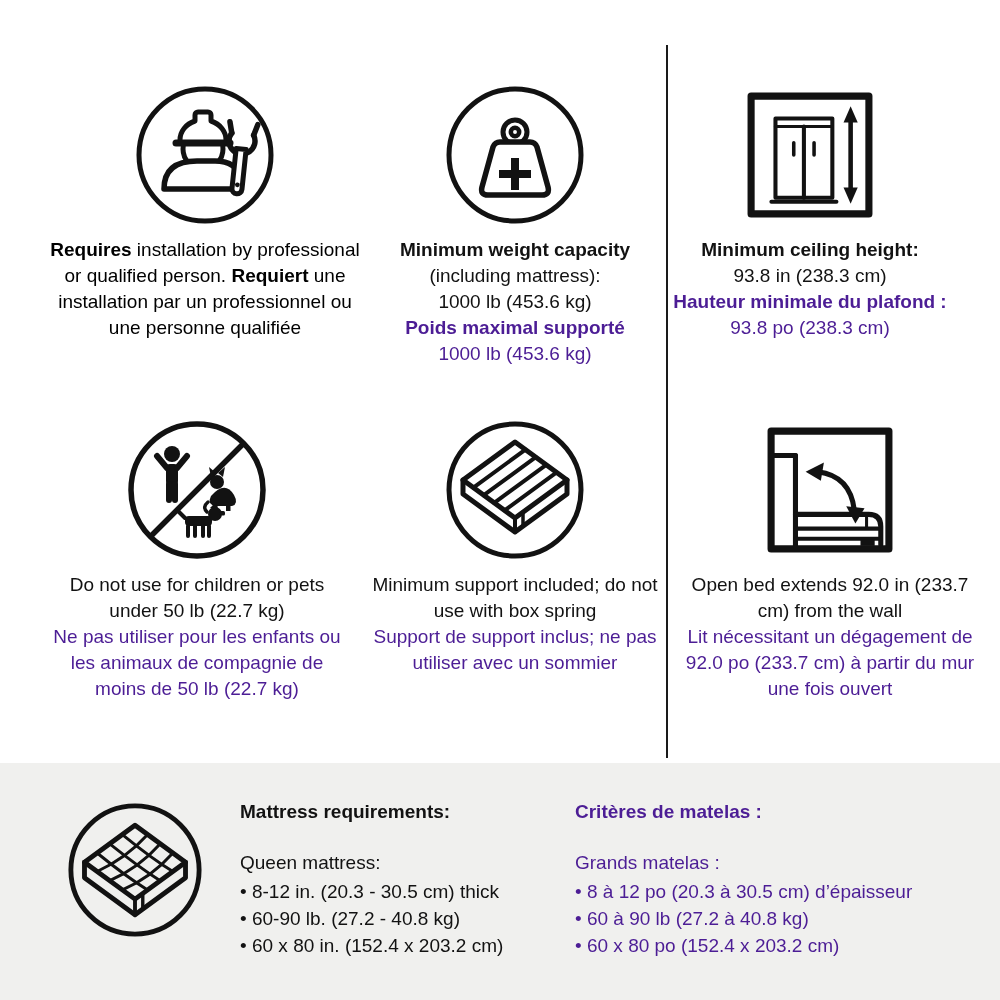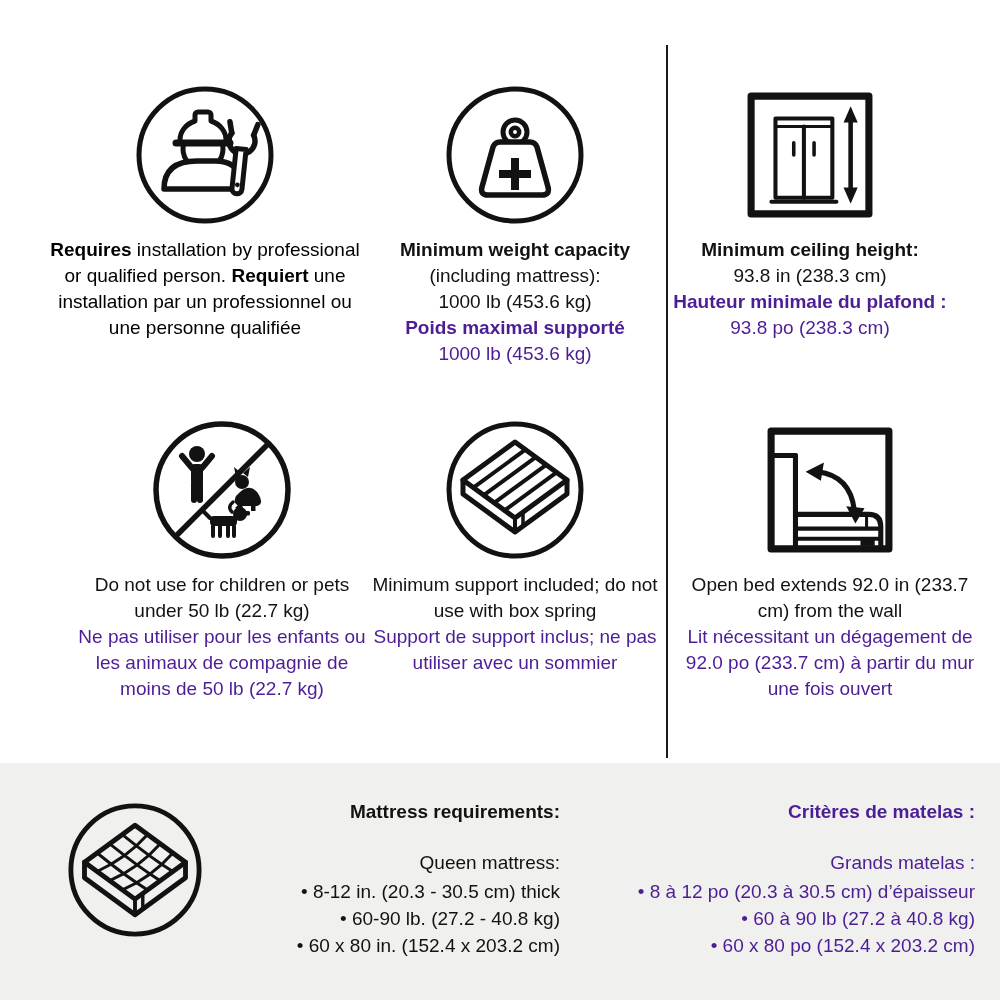--- a/index.html
+++ b/index.html
@@ -13,21 +13,21 @@
   .txt{font-size:19px;line-height:26px;color:#121212;}
   .b{font-weight:700;}
   .gray{color:#4c1d95;}
   .red{color:#000000;}
   .w330{max-width:330px;}
   .w310{max-width:310px;}
   .w296{max-width:296px;}
   .w290{max-width:290px;}
   .w292{max-width:292px;}
   .divider{position:absolute;left:666px;top:45px;width:2px;height:713px;background:#1a1a1a;}
-  .bottom{position:absolute;left:0;top:763px;width:1000px;height:237px;background:#f0f0ee;text-align:right;}
+  .bottom{position:absolute;left:0;top:763px;width:1000px;height:237px;background:#f0f0ee;}
   .bcol{position:absolute;font-size:19px;line-height:27px;}
   .bcol .title{font-weight:700;margin:0 0 24px 0;}
   .bcol ul{margin:2px 0 0 0;padding:0;}
   .bcol li{list-style:none;}
   .bcol li::before{content:"\2022\00a0";}
   svg{display:block;}
   .st{stroke:#121212;fill:none;stroke-linecap:round;stroke-linejoin:round;}
   .fw{fill:#ffffff;stroke:#121212;stroke-linejoin:round;}
   .fb{fill:#121212;stroke:none;}
 </style>
@@ -95,21 +95,21 @@
     </svg>
   </div>
   <div class="txt w310">
     <div class="b">Minimum ceiling height:</div>
     <div>93.8 in (238.3 cm)</div>
     <div class="b gray">Hauteur minimale du plafond :</div>
     <div class="gray">93.8 po (238.3 cm)</div>
   </div>
 </div>
 
-<div class="cell" style="left:62px;top:420px;width:320px;">
+<div class="cell" style="left:37px;top:420px;width:320px;">
   <div class="iconbox">
     <svg width="140" height="140" viewBox="0 0 140 140">
       <circle class="st" cx="70" cy="70" r="66" stroke-width="5.5"></circle>
       <line class="st" x1="24" y1="116" x2="116" y2="24" stroke-width="5.5"></line>
       <circle class="fb" cx="45" cy="34" r="8"></circle>
       <rect class="fb" x="39" y="44" width="12" height="21" rx="4"></rect>
       <line class="st" x1="40" y1="48" x2="30" y2="36" stroke-width="6"></line>
       <line class="st" x1="50" y1="48" x2="60" y2="36" stroke-width="6"></line>
       <line class="st" x1="42" y1="64" x2="42" y2="80" stroke-width="6"></line>
       <line class="st" x1="48" y1="64" x2="48" y2="80" stroke-width="6"></line>

